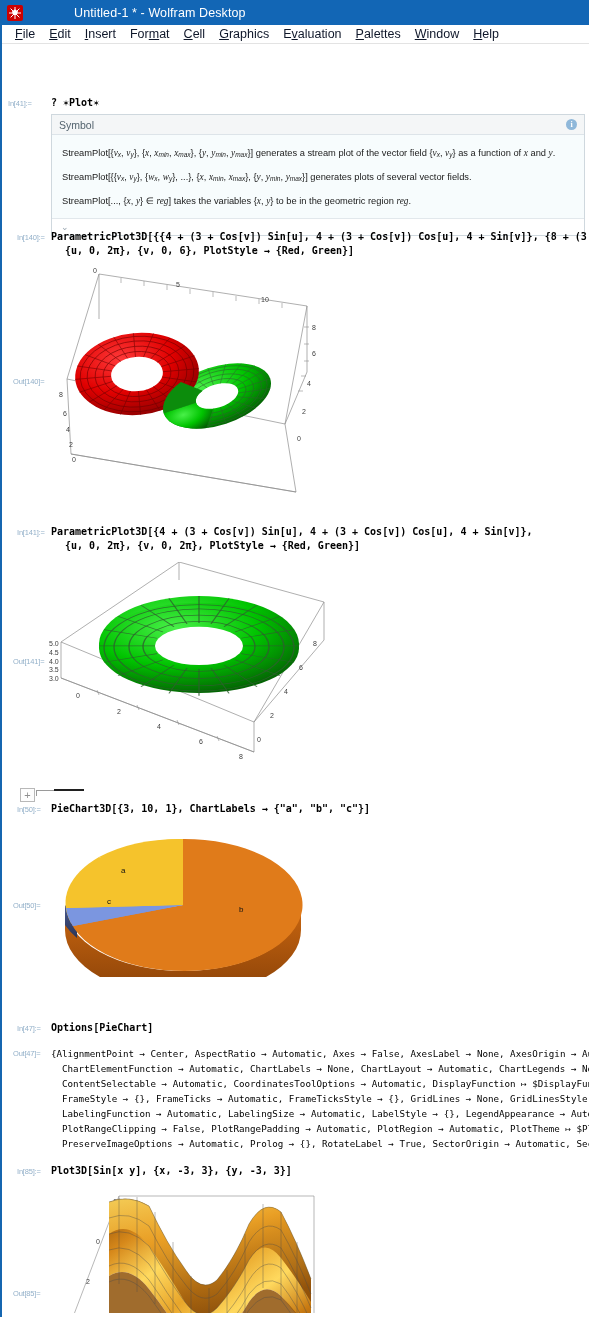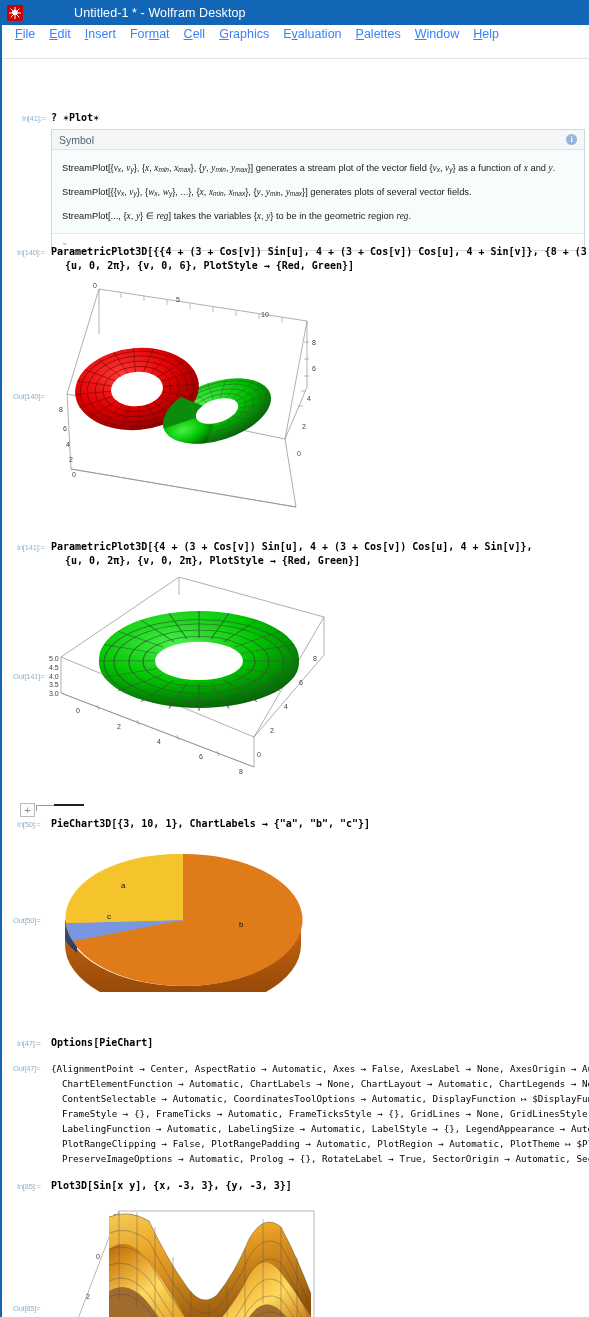--- a/index.html
+++ b/index.html
@@ -42,27 +42,27 @@
   }
   .spikey svg { display:block; }
   .titletext {
     font-size: 12.5px;
     letter-spacing: .1px;
     white-space: nowrap;
   }
 
   
   .menubar {
-    height: 34px;
+    height: 19px;
     background: #ffffff;
     border-bottom: 1px solid #e3e3e3;
     display: flex;
     padding-left: 6px;
     font-size: 12.5px;
-    color: #3b82f6;
+    color: #0f172a;
   }
   .menuitem {
     padding: 2px 7px 2px 7px;
     white-space: nowrap;
     cursor: default;
   }
   .menuitem u { text-decoration: underline; }
 
   
   .notebook {
@@ -217,21 +217,21 @@
     <div class="menuitem"><u>C</u>ell</div>
     <div class="menuitem"><u>G</u>raphics</div>
     <div class="menuitem">E<u>v</u>aluation</div>
     <div class="menuitem"><u>P</u>alettes</div>
     <div class="menuitem"><u>W</u>indow</div>
     <div class="menuitem"><u>H</u>elp</div>
   </div>
 
   <div class="notebook">
 
-    <div class="lbl in" style="left:20px; top:55px;">In[41]:=</div>
+    <div class="lbl in" style="left:6px; top:55px;">In[41]:=</div>
     <div class="code" style="left:49px; top:52px;">? ✶Plot✶</div>
 
     <div class="sympop">
       <div class="sympop-head">
         <span class="sp-title">Symbol</span>
         <span class="info-icon">i</span>
       </div>
       <div class="sympop-body">
         <div class="sympop-line">
           StreamPlot[{<i>v</i><span class="sub">x</span>, <i>v</i><span class="sub">y</span>}, {<i>x</i>, <i>x</i><span class="sub">min</span>, <i>x</i><span class="sub">max</span>}, {<i>y</i>, <i>y</i><span class="sub">min</span>, <i>y</i><span class="sub">max</span>}] generates a stream plot of the vector field {<i>v</i><span class="sub">x</span>, <i>v</i><span class="sub">y</span>} as a function of <i>x</i> and <i>y</i>.

